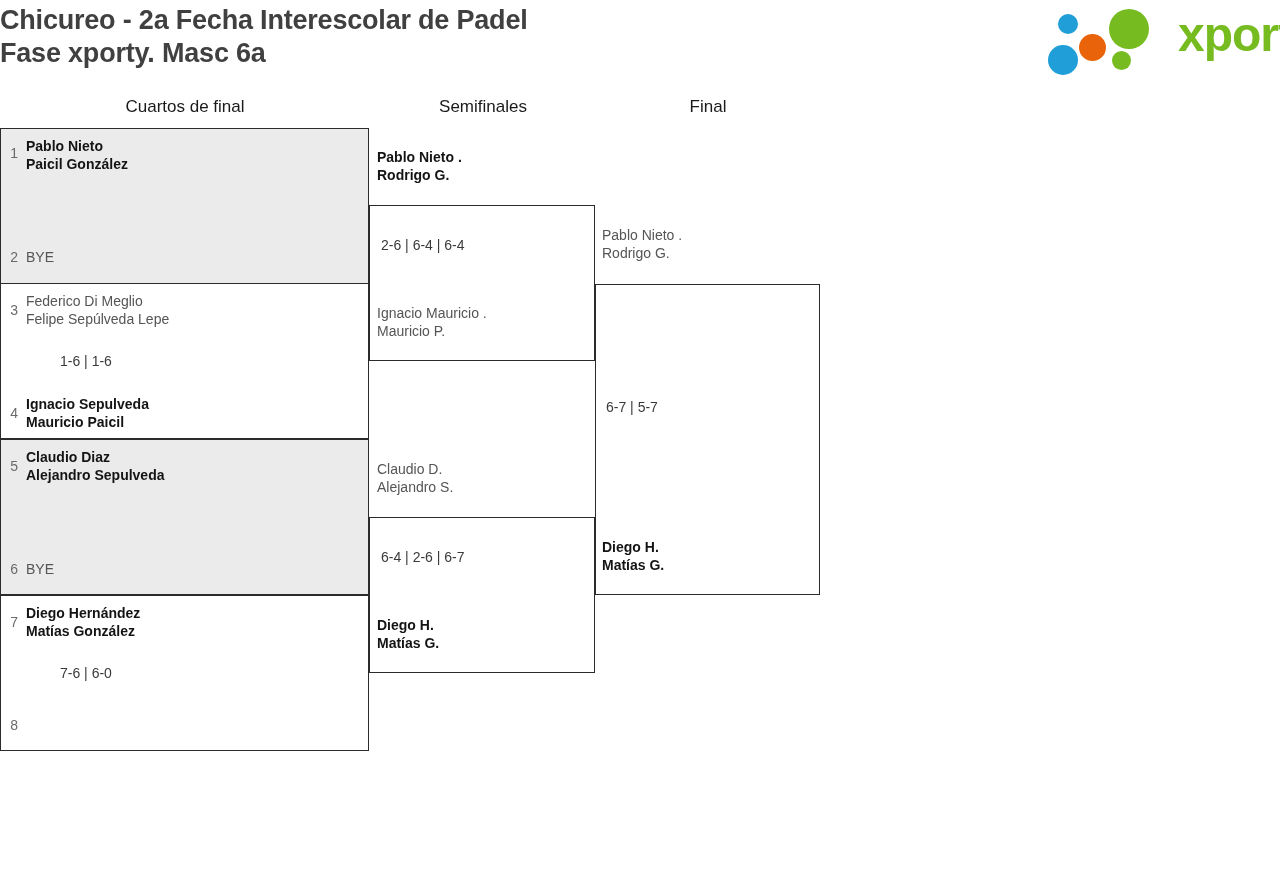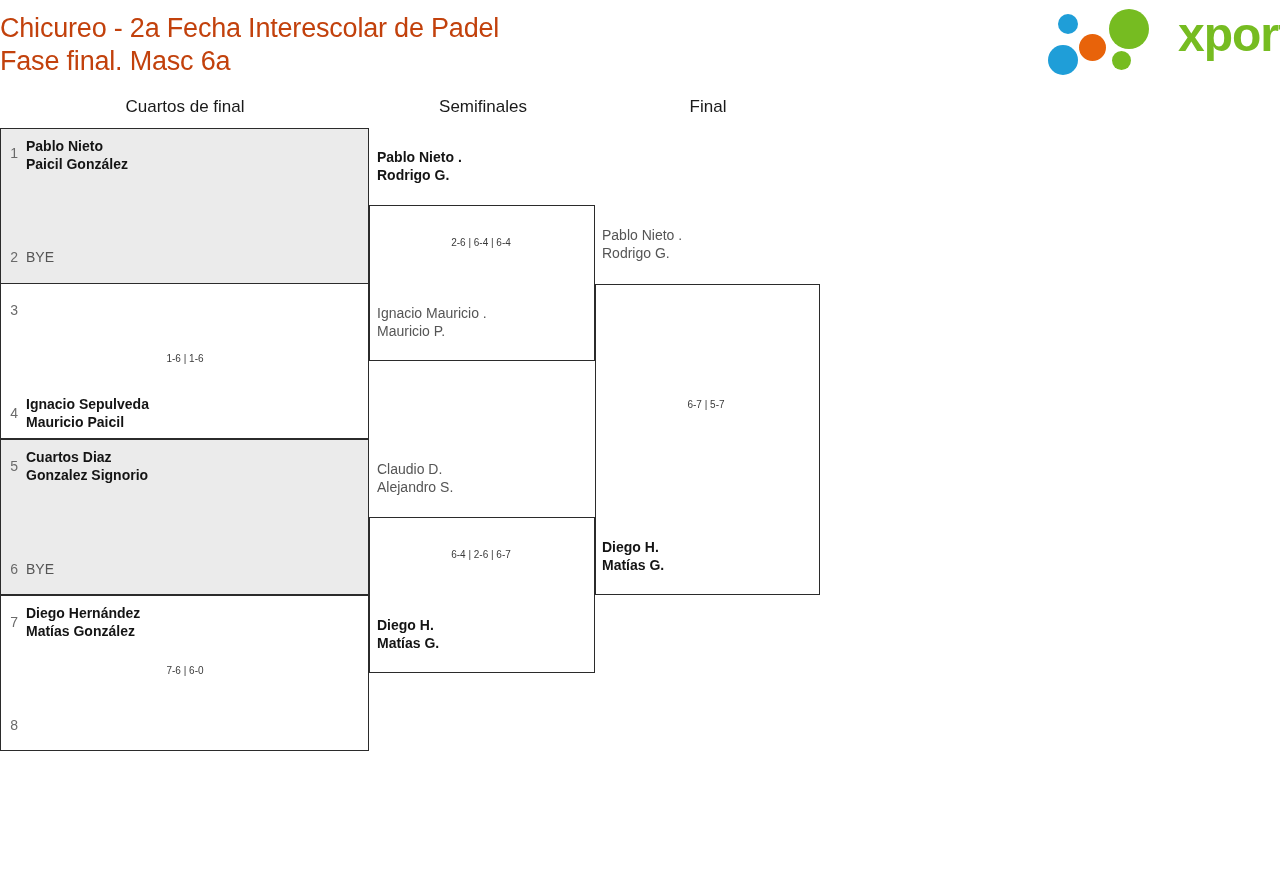--- a/index.html
+++ b/index.html
@@ -9,23 +9,23 @@
     background:#ffffff;
     font-family:"Liberation Sans","DejaVu Sans",sans-serif;
     color:#1a1a1a;
     overflow:hidden;
     position:relative;
   }
 
   
   #header{position:absolute;left:0;top:0;width:1280px;height:78px;}
   #title{
-    position:absolute;left:0;top:12px;width:900px;
-    font-size:27px;font-weight:400;line-height:33px;
-    color:#c2410c;letter-spacing:-0.2px;
+    position:absolute;left:0;top:4px;width:900px;
+    font-size:27px;font-weight:700;line-height:33px;
+    color:#404040;letter-spacing:-0.2px;
   }
   #title .ln{display:block;}
 
   
   #logo{position:absolute;left:1046px;top:8px;width:232px;height:60px;}
   #logo .dot{position:absolute;border-radius:50%;}
   #logo-word{
     position:absolute;left:132px;top:-2px;
     font-size:48px;font-weight:700;color:#76bc21;
     letter-spacing:-1px;line-height:58px;
@@ -72,37 +72,37 @@
   .team.lose{font-weight:400;color:#555555;}
 
   .seed{
     position:absolute;
     font-size:14px;color:#6a6a6a;font-weight:400;
     text-align:right;width:18px;
   }
 
   .score{
     position:absolute;
-    font-size:10px;color:#3a3a3a;font-weight:400;
-    text-align:center;white-space:nowrap;
+    font-size:14px;color:#3a3a3a;font-weight:400;
+    text-align:left;white-space:nowrap;
   }
 
   .bye{
     position:absolute;
     font-size:14px;color:#555555;font-weight:400;
   }
 </style>
 </head>
 <body>
 
 <div id="header">
 
   <div id="title">
     <span class="ln">Chicureo - 2a Fecha Interescolar de Padel</span>
-    <span class="ln">Fase final. Masc 6a</span>
+    <span class="ln">Fase xporty. Masc 6a</span>
   </div>
 
   <div id="logo">
     <span class="dot" style="left:12px;top:6px;width:20px;height:20px;background:#1f9ed8;"></span>
     <span class="dot" style="left:63px;top:1px;width:40px;height:40px;background:#76bc21;"></span>
     <span class="dot" style="left:33px;top:26px;width:27px;height:27px;background:#e8630a;"></span>
     <span class="dot" style="left:2px;top:37px;width:30px;height:30px;background:#1f9ed8;"></span>
     <span class="dot" style="left:66px;top:43px;width:19px;height:19px;background:#76bc21;"></span>
     <span id="logo-word">xporty</span>
   </div>
@@ -119,32 +119,36 @@
   <div class="seed" style="left:0px;top:145px;">1</div>
   <div class="team win" style="left:26px;top:137px;">
     <span class="nm">Pablo Nieto</span>
     <span class="nm">Paicil González</span>
   </div>
   <div class="seed" style="left:0px;top:249px;">2</div>
   <div class="bye" style="left:26px;top:249px;">BYE</div>
 
   <div class="qf plain" style="top:283px;"></div>
   <div class="seed" style="left:0px;top:302px;">3</div>
+  <div class="team lose" style="left:26px;top:292px;">
+    <span class="nm">Federico Di Meglio</span>
+    <span class="nm">Felipe Sepúlveda Lepe</span>
+  </div>
   <div class="score" style="left:60px;top:353px;width:250px;">1-6 | 1-6</div>
   <div class="seed" style="left:0px;top:405px;">4</div>
   <div class="team win" style="left:26px;top:395px;">
     <span class="nm">Ignacio Sepulveda</span>
     <span class="nm">Mauricio Paicil</span>
   </div>
 
   <div class="qf shaded" style="top:439px;"></div>
   <div class="seed" style="left:0px;top:458px;">5</div>
   <div class="team win" style="left:26px;top:448px;">
-    <span class="nm">Cuartos Diaz</span>
-    <span class="nm">Gonzalez Signorio</span>
+    <span class="nm">Claudio Diaz</span>
+    <span class="nm">Alejandro Sepulveda</span>
   </div>
   <div class="seed" style="left:0px;top:561px;">6</div>
   <div class="bye" style="left:26px;top:561px;">BYE</div>
 
   <div class="qf plain" style="top:595px;"></div>
   <div class="seed" style="left:0px;top:614px;">7</div>
   <div class="team win" style="left:26px;top:604px;">
     <span class="nm">Diego Hernández</span>
     <span class="nm">Matías González</span>
   </div>

